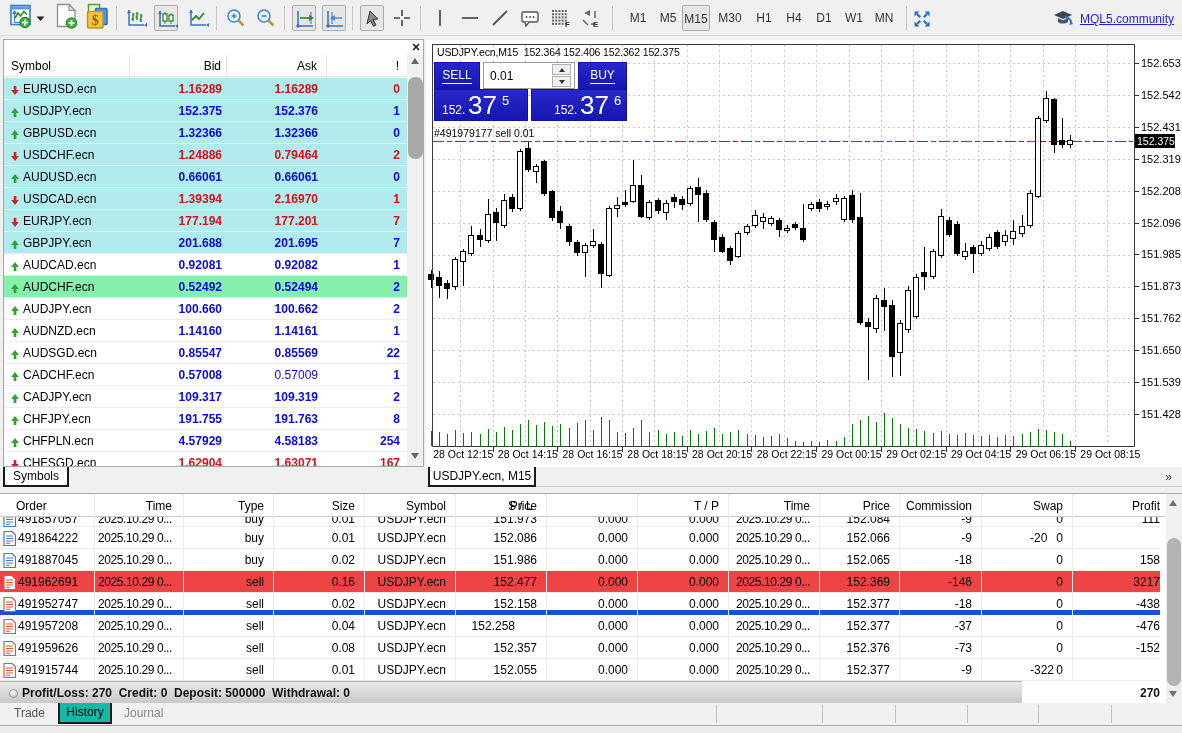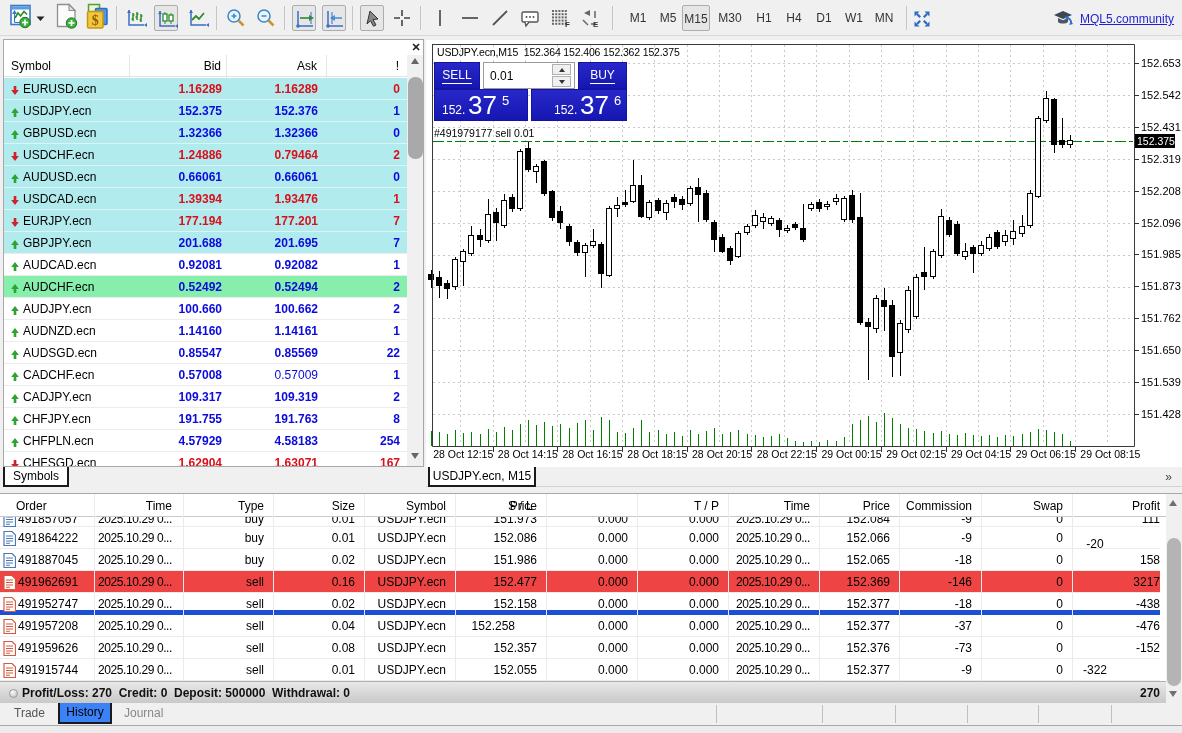--- a/index.html
+++ b/index.html
@@ -248,21 +248,21 @@
       <span class="abs" style="right:201px;top:4px;color:#0a0adc;font-weight:bold">0.66061</span>
       <span class="abs" style="right:105px;top:4px;color:#0a0adc;font-weight:bold">0.66061</span>
       <span class="abs" style="right:23px;top:4px;color:#0a0adc;font-weight:bold">0</span>
 </div>
 <div class="abs" style="left:0;top:148px;width:419px;height:22px;background:#b2ebee;border-bottom:1px solid #ddf4f5;font-size:12px">
       <span class="abs" style="left:7px;top:6px"><svg width="8" height="9" viewBox="0 0 9 10">
           <path d="M3 0h3v4.5h2.8L4.5 10 0.2 4.5H3z" fill="#cf2229"></path>
         </svg></span>
       <span class="abs" style="left:19px;top:4px;color:#000">USDCAD.ecn</span>
       <span class="abs" style="right:201px;top:4px;color:#d8101a;font-weight:bold">1.39394</span>
-      <span class="abs" style="right:105px;top:4px;color:#d8101a;font-weight:bold">1.93476</span>
+      <span class="abs" style="right:105px;top:4px;color:#d8101a;font-weight:bold">2.16970</span>
       <span class="abs" style="right:23px;top:4px;color:#d8101a;font-weight:bold">1</span>
 </div>
 <div class="abs" style="left:0;top:170px;width:419px;height:22px;background:#b2ebee;border-bottom:1px solid #ddf4f5;font-size:12px">
       <span class="abs" style="left:7px;top:6px"><svg width="8" height="9" viewBox="0 0 9 10">
           <path d="M3 0h3v4.5h2.8L4.5 10 0.2 4.5H3z" fill="#cf2229"></path>
         </svg></span>
       <span class="abs" style="left:19px;top:4px;color:#000">EURJPY.ecn</span>
       <span class="abs" style="right:201px;top:4px;color:#d8101a;font-weight:bold">177.194</span>
       <span class="abs" style="right:105px;top:4px;color:#d8101a;font-weight:bold">177.201</span>
       <span class="abs" style="right:23px;top:4px;color:#d8101a;font-weight:bold">7</span>
@@ -772,21 +772,21 @@
 <span class="abs" style="left:134px;top:4px;width:130px;text-align:right;">buy</span>
 <span class="abs" style="left:225px;top:4px;width:130px;text-align:right;">0.01</span>
 <span class="abs" style="left:316px;top:4px;width:130px;text-align:right;">USDJPY.ecn</span>
 <span class="abs" style="left:407px;top:4px;width:130px;text-align:right;">152.086</span>
 <span class="abs" style="left:498px;top:4px;width:130px;text-align:right;">0.000</span>
 <span class="abs" style="left:589px;top:4px;width:130px;text-align:right;">0.000</span>
 <span class="abs" style="left:680px;top:4px;width:130px;text-align:right;letter-spacing:-0.4px;">2025.10.29 0...</span>
 <span class="abs" style="left:760px;top:4px;width:130px;text-align:right;">152.066</span>
 <span class="abs" style="left:842px;top:4px;width:130px;text-align:right;">-9</span>
 <span class="abs" style="left:933px;top:4px;width:130px;text-align:right;">0</span>
-<span class="abs" style="left:1030px;top:10px;width:130px;text-align:center;">-20</span>
+<span class="abs" style="left:1030px;top:4px;width:130px;text-align:left;">-20</span>
 </div>
 <div class="abs" style="left:0;top:56px;width:1160px;height:22px;border-bottom:1px solid #ececec;font-size:12px;color:#000;background:#fff;">
 <span class="abs" style="left:3px;top:4px"><svg width="13" height="15" viewBox="0 0 13 15">
           <path d="M1 .5h8l3.5 3.5V14.5H1z" fill="#fff" stroke="#4a7ab5" stroke-width="1.2"></path>
           <path d="M3 5h7M3 7.5h7M3 10h7M3 12.2h4" stroke="#4a7ab5" stroke-width="1.1"></path>
         </svg></span>
 <span class="abs" style="left:18px;top:4px">491887045</span>
 <span class="abs" style="left:42px;top:4px;width:130px;text-align:right;letter-spacing:-0.4px;">2025.10.29 0...</span>
 <span class="abs" style="left:134px;top:4px;width:130px;text-align:right;">buy</span>
 <span class="abs" style="left:225px;top:4px;width:130px;text-align:right;">0.02</span>
@@ -886,42 +886,42 @@
 <span class="abs" style="left:134px;top:4px;width:130px;text-align:right;">sell</span>
 <span class="abs" style="left:225px;top:4px;width:130px;text-align:right;">0.01</span>
 <span class="abs" style="left:316px;top:4px;width:130px;text-align:right;">USDJPY.ecn</span>
 <span class="abs" style="left:407px;top:4px;width:130px;text-align:right;">152.055</span>
 <span class="abs" style="left:498px;top:4px;width:130px;text-align:right;">0.000</span>
 <span class="abs" style="left:589px;top:4px;width:130px;text-align:right;">0.000</span>
 <span class="abs" style="left:680px;top:4px;width:130px;text-align:right;letter-spacing:-0.4px;">2025.10.29 0...</span>
 <span class="abs" style="left:760px;top:4px;width:130px;text-align:right;">152.377</span>
 <span class="abs" style="left:842px;top:4px;width:130px;text-align:right;">-9</span>
 <span class="abs" style="left:933px;top:4px;width:130px;text-align:right;">0</span>
-<span class="abs" style="left:1030px;top:4px;width:130px;text-align:center;">-322</span>
+<span class="abs" style="left:1030px;top:4px;width:130px;text-align:left;">-322</span>
 </div>
 <div class="abs" style="left:94px;top:1px;width:1px;height:187px;background:#ebebeb"></div>
 <div class="abs" style="left:183px;top:1px;width:1px;height:187px;background:#ebebeb"></div>
 <div class="abs" style="left:273px;top:1px;width:1px;height:187px;background:#ebebeb"></div>
 <div class="abs" style="left:364px;top:1px;width:1px;height:187px;background:#ebebeb"></div>
 <div class="abs" style="left:455px;top:1px;width:1px;height:187px;background:#ebebeb"></div>
 <div class="abs" style="left:546px;top:1px;width:1px;height:187px;background:#ebebeb"></div>
 <div class="abs" style="left:637px;top:1px;width:1px;height:187px;background:#ebebeb"></div>
 <div class="abs" style="left:728px;top:1px;width:1px;height:187px;background:#ebebeb"></div>
 <div class="abs" style="left:819px;top:1px;width:1px;height:187px;background:#ebebeb"></div>
 <div class="abs" style="left:899px;top:1px;width:1px;height:187px;background:#ebebeb"></div>
 <div class="abs" style="left:981px;top:1px;width:1px;height:187px;background:#ebebeb"></div>
 <div class="abs" style="left:1072px;top:1px;width:1px;height:187px;background:#ebebeb"></div>
-<div class="abs" style="left:0;top:188px;width:1182px;height:22px;background:linear-gradient(#e8e8e8,#c9c9c9);border-top:1px solid #b0b0b0;font-size:12px;font-weight:bold;color:#111">
+<div class="abs" style="left:0;top:188px;width:1022px;height:22px;background:linear-gradient(#e8e8e8,#c9c9c9);border-top:1px solid #b0b0b0;font-size:12px;font-weight:bold;color:#111">
       <div class="abs" style="left:9px;top:7px;width:9px;height:9px;border-radius:50%;background:radial-gradient(circle at 35% 30%,#fdfdfd,#b9b9b9);border:1px solid #9a9a9a"></div>
       <span class="abs" style="left:22px;top:4px">Profit/Loss: 270&nbsp; Credit: 0&nbsp; Deposit: 500000&nbsp; Withdrawal: 0</span>
       <span class="abs" style="left:1040px;top:4px;width:120px;text-align:right">270</span>
     </div>
 <div class="abs" style="left:0;top:210px;width:1182px;height:22px;background:#f0f0f0">
       <span class="abs" style="left:14px;top:3px;font-size:12px;color:#555">Trade</span>
-      <div class="abs" style="left:58px;top:0;width:54px;height:21px;background:#3b82f6;border:2px solid #1a1a1a;border-top:none;font-size:12px;text-align:center;line-height:19px">History</div>
+      <div class="abs" style="left:58px;top:0;width:54px;height:21px;background:#14b8a6;border:2px solid #1a1a1a;border-top:none;font-size:12px;text-align:center;line-height:19px">History</div>
       <span class="abs" style="left:124px;top:3px;font-size:12px;color:#888">Journal</span>
     </div>
 <div class="abs" style="left:716px;top:212px;width:1px;height:18px;background:#c0c0c0"></div>
 <div class="abs" style="left:822px;top:212px;width:1px;height:18px;background:#c0c0c0"></div>
 <div class="abs" style="left:895px;top:212px;width:1px;height:18px;background:#c0c0c0"></div>
 <div class="abs" style="left:967px;top:212px;width:1px;height:18px;background:#c0c0c0"></div>
 <div class="abs" style="left:1038px;top:212px;width:1px;height:18px;background:#c0c0c0"></div>
 <div class="abs" style="left:1111px;top:212px;width:1px;height:18px;background:#c0c0c0"></div>
 <div class="abs" style="left:0;top:232px;width:1182px;height:8px;background:#ececec;border-top:1px solid #a8a8a8"></div>
 <div class="abs" style="left:1166px;top:1px;width:16px;height:209px;background:#f0f0f0">

